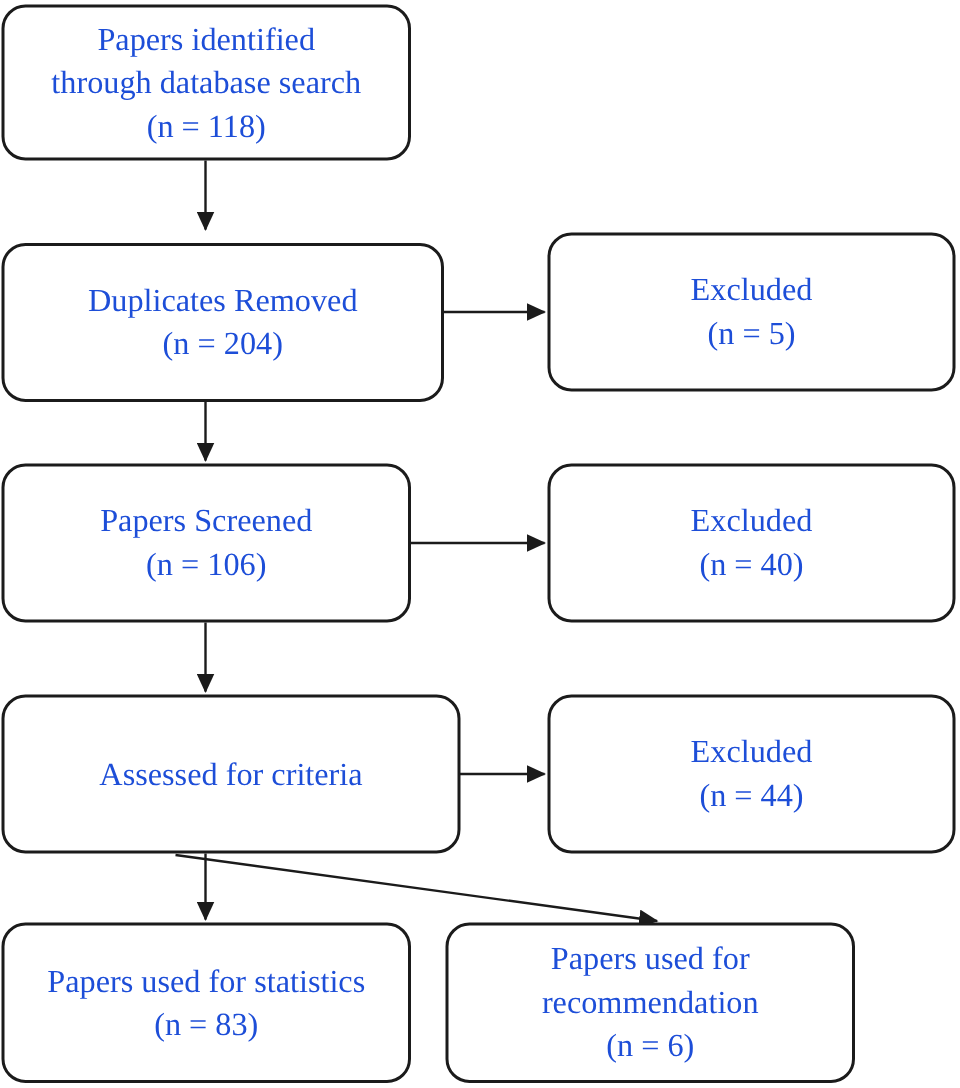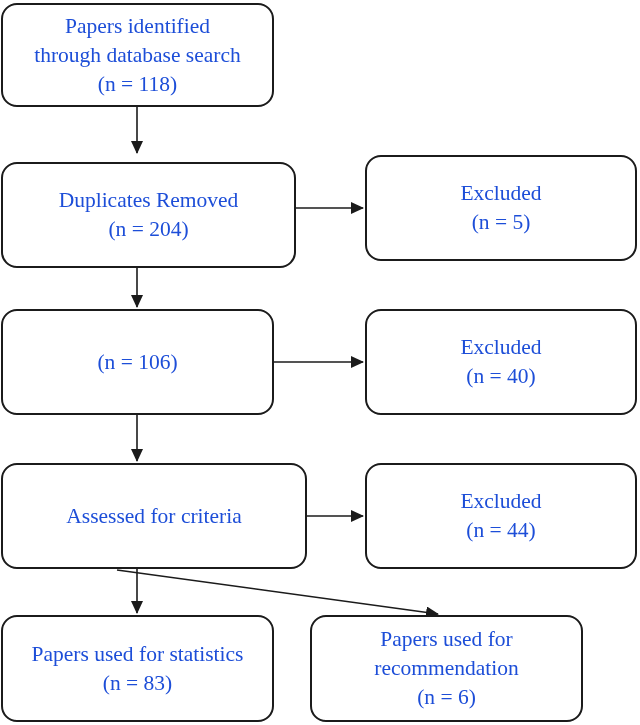--- a/index.html
+++ b/index.html
@@ -45,21 +45,21 @@
   
   .b-identified     { left: 1px;   top: 3px;   width: 273px; height: 104px; }
   .b-duplicates     { left: 1px;   top: 142px; width: 295px; height: 106px; margin-top: 20px; }
   .b-screened       { left: 1px;   top: 309px; width: 273px; height: 106px; }
   .b-assessed       { left: 1px;   top: 463px; width: 306px; height: 106px; }
   .b-statistics     { left: 1px;   top: 615px; width: 273px; height: 107px; }
   
   .b-excluded-1     { left: 365px; top: 155px; width: 272px; height: 106px; }
   .b-excluded-2     { left: 365px; top: 309px; width: 272px; height: 106px; }
   .b-excluded-3     { left: 365px; top: 463px; width: 272px; height: 106px; }
-  .b-recommendation { left: 310px; top: 615px; width: 273px; height: 107px; }
+  .b-recommendation { left: 297px; top: 615px; width: 273px; height: 107px; }
 </style>
 </head>
 <body>
 
 <div class="canvas">
 
   <svg class="connectors" viewBox="0 0 640 725" xmlns="http://www.w3.org/2000/svg">
     <defs>
       <marker id="arrowhead" markerUnits="userSpaceOnUse" markerWidth="14" markerHeight="12" refX="12" refY="6" orient="auto">
         <path d="M0,0 L13,6 L0,12 Z" fill="#1b1b1b"></path>
@@ -85,20 +85,21 @@
     <div class="line">Duplicates Removed</div>
     <div class="line">(n = 204)</div>
   </div>
 
   <div class="flow-box b-excluded-1">
     <div class="line">Excluded</div>
     <div class="line">(n = 5)</div>
   </div>
 
   <div class="flow-box b-screened">
+    <div class="line">Papers Screened</div>
     <div class="line">(n = 106)</div>
   </div>
 
   <div class="flow-box b-excluded-2">
     <div class="line">Excluded</div>
     <div class="line">(n = 40)</div>
   </div>
 
   <div class="flow-box b-assessed">
     <div class="line">Assessed for criteria</div>

